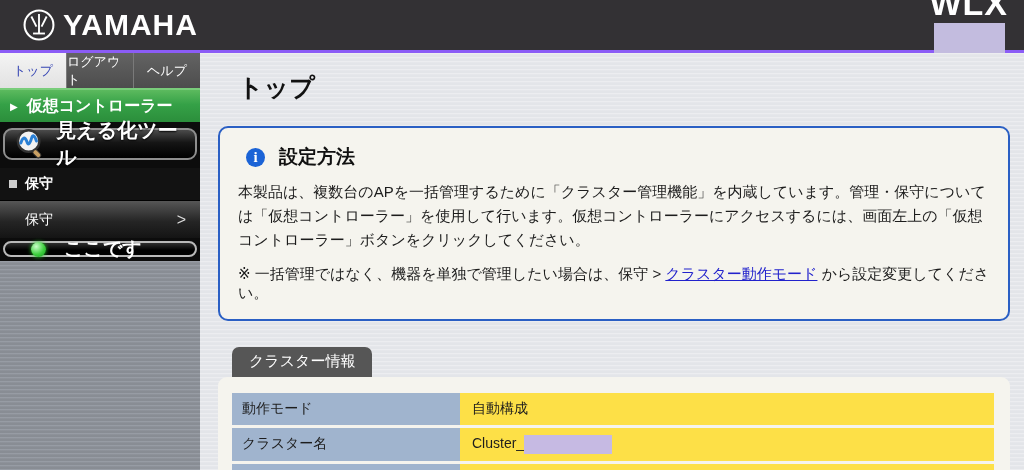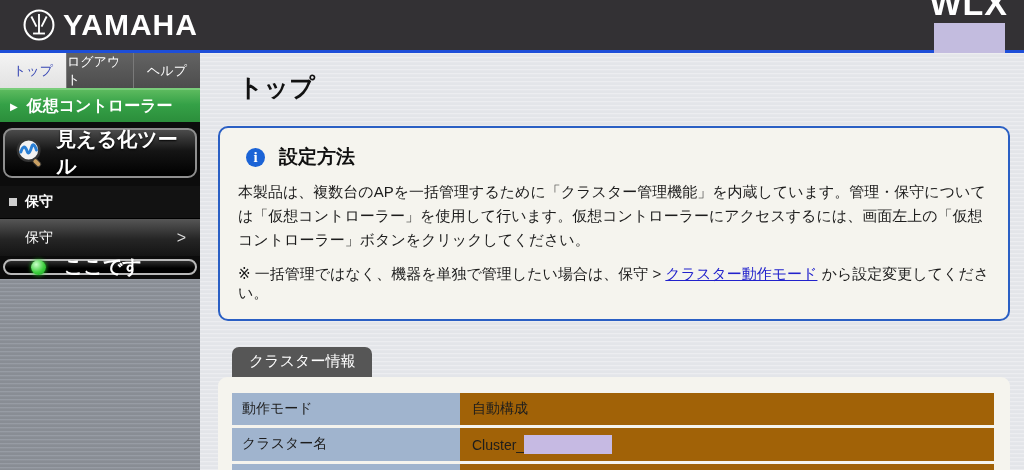--- a/index.html
+++ b/index.html
@@ -1,21 +1,21 @@
 <!DOCTYPE html>
 <html><head>
 <meta charset="utf-8">
 <style>
   * { margin:0; padding:0; box-sizing:border-box; }
   html,body { width:1024px; height:470px; overflow:hidden; }
   body { font-family:"Liberation Sans","DejaVu Sans",sans-serif; }
   .screen { width:1024px; height:470px; display:flex; flex-direction:column; background:#e3e5e9; }
 
   
-  .header { height:53px; background:#333134; border-bottom:3px solid #1d4ed8;
+  .header { height:53px; background:#333134; border-bottom:3px solid #8b5cf6;
             display:flex; align-items:center; justify-content:space-between; flex:0 0 auto; }
   .brand { display:flex; align-items:center; gap:7px; padding-left:22px; }
   .brand-logo { width:34px; height:34px; }
   .brand-name { color:#fff; font-size:30px; font-weight:bold; letter-spacing:1px; }
   .model { display:flex; align-items:center; padding-right:16px;flex-direction:column; }
   .model-prefix { color:#fff; font-size:34px; font-weight:bold; letter-spacing:1px; }
   .model-redact { width:71px; height:43px; margin-left:2px; }
 
   
   .body-row { flex:1; display:flex; min-height:0; }
@@ -26,21 +26,21 @@
   .tab { flex:1; display:flex; align-items:center; justify-content:center;
          font-size:13px; color:#fff; cursor:pointer;
          background:linear-gradient(#636363,#4d4d4d); border-left:1px solid #7a7a7a; }
   .tab:first-child { border-left:none; }
   .tab.active { background:linear-gradient(#f4f4f4,#e2e2e2); color:#3646b4; }
   .vc-btn { height:34px; display:flex; align-items:center; gap:9px; padding-left:10px;
             background:linear-gradient(#5cba5e,#35a147 45%,#2b8e3b); border-top:2px solid #79cd7b;
             color:#fff; font-weight:bold; font-size:16px; cursor:pointer; }
   .vc-arrow { font-size:10px; color:#fff; }
   .tool-wrap { padding:6px 3px 8px 3px; background:#0c0c0c; }
-  .tool-btn { height:50px; border:2px solid #8f8f8f; border-radius:9px;
+  .tool-btn { height:32px; border:2px solid #8f8f8f; border-radius:9px;
               background:linear-gradient(#4b4b4b,#151515 45%,#000);
               display:flex; align-items:center; gap:8px; padding-left:8px; cursor:pointer; }
   .tool-btn-label { color:#fff; font-size:20px; font-weight:bold; text-shadow:0 1px 2px #000; }
   .sec-head { height:32px; display:flex; align-items:center; gap:8px; padding-left:9px;
               color:#fff; font-size:14px; font-weight:bold; background:#121212; }
   .sec-bullet { width:8px; height:8px; background:#cfcfcf; display:inline-block; }
   .menu-item { height:38px; display:flex; align-items:center; justify-content:space-between;
                padding:0 14px 0 25px; color:#fff; font-size:14px; cursor:pointer;
                background:linear-gradient(#565656,#252525 55%,#141414); border-top:1px solid #000; }
   .menu-chevron { color:#ddd; font-size:16px; }
@@ -70,22 +70,22 @@
   .info-note { font-size:15px; color:#1c1c1c; margin-top:13px; }
   .info-note a { color:#2222cc; text-decoration:underline; cursor:pointer; }
 
   .cluster-tab { display:inline-block; margin:26px 12px 0 14px; padding:5px 17px 6px 17px;
                  background:#565656; color:#fff; font-size:15px; font-weight:normal;
                  border-radius:7px 7px 0 0; }
   .panel { background:#f5f4ee; border-radius:9px 9px 0 0; padding:16px 16px 0 14px; height:110px; }
   .ct-row { display:flex; margin-bottom:3px; }
   .ct-label { width:228px; flex:0 0 auto; background:#a0b4ce; color:#1d1d1d;
               font-size:14px; padding:7px 10px; }
-  .ct-value { flex:1; background:#a16207; color:#1d1d1d; font-size:14px;
-              padding:7px 12px; display:flex; align-items:center; }
+  .ct-value { flex:1; background:#fde047; color:#1d1d1d; font-size:14px;
+              padding:7px 12px; display:flex; align-items:flex-start; }
   .redact { display:inline-block; height:19px; background:#c6bae3; vertical-align:middle; }
   .redact-purple { background:#c3bcdf; }
 </style>
 </head>
 <body>
 
 <div class="screen">
 
   <div class="header">
     <div class="brand">

